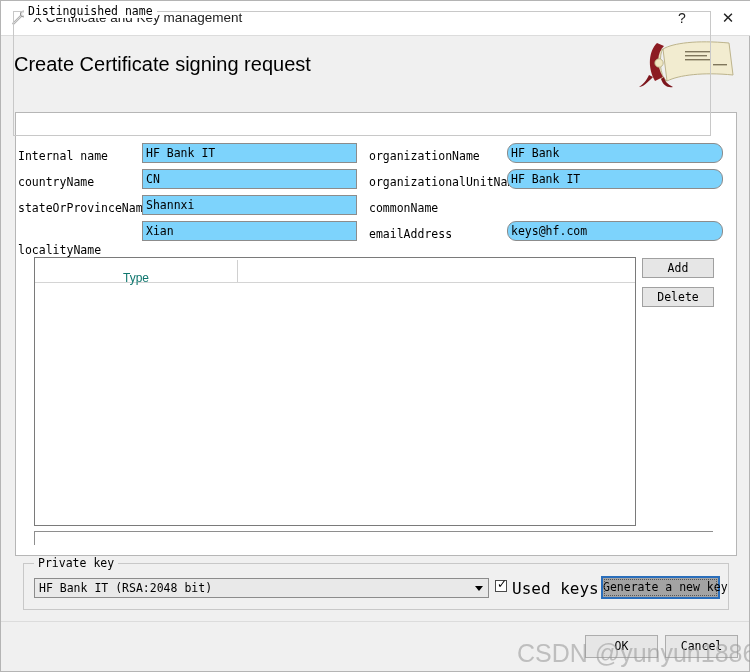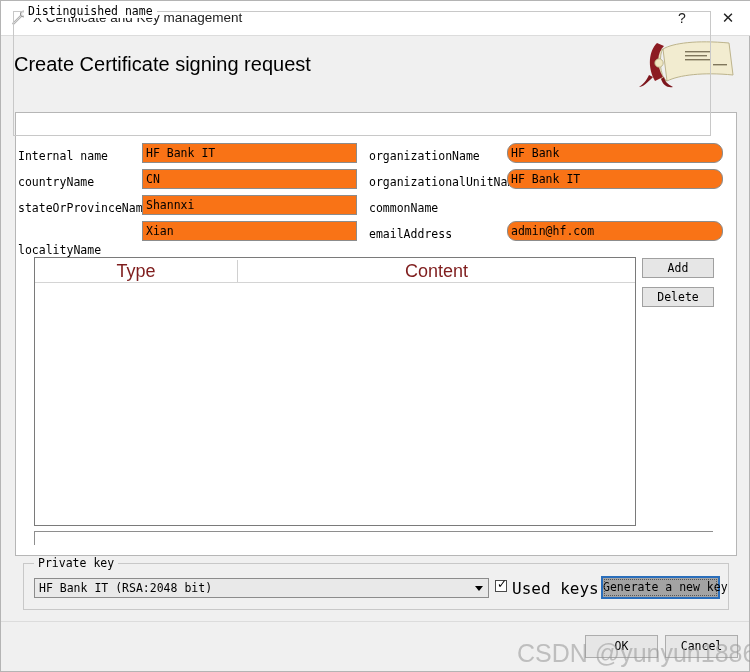--- a/index.html
+++ b/index.html
@@ -130,21 +130,21 @@
     position: absolute;
     font-family: "DejaVu Sans Mono", monospace;
     font-size: 11.5px;
     color: #000;
     white-space: nowrap;
   }
   .finput {
     position: absolute;
     box-sizing: border-box;
     height: 20px;
-    background: #f97316;
+    background: #7dd3fc;
     border: 1px solid #8c8c8c;
     font-family: "DejaVu Sans Mono", monospace;
     font-size: 11.5px;
     color: #000;
     padding: 0 3px;
     line-height: 18px;
     white-space: nowrap;
     overflow: hidden;
   }
   .col-l-lbl { left: 17px; }
@@ -161,25 +161,25 @@
     background: #ffffff;
     border: 1px solid #7a7a7a;
   }
   .thead {
     position: absolute; left: 0; top: 0;
     width: 100%; height: 25px;
     border-bottom: 1px solid #d4d4d4;
     box-sizing: border-box;
   }
   .th {
-    position: absolute; top: 1px;
+    position: absolute; top: 8px;
     height: 24px; line-height: 24px;
     font-family: "Liberation Sans", sans-serif;
-    font-size: 18px;
-    color: #7f1d1d;
+    font-size: 12px;
+    color: #0f766e;
     text-align: center;
   }
   .th-type    { left: 0px;   width: 202px; }
   .th-content { left: 203px; width: 397px; }
   .th-divider {
     position: absolute; left: 202px; top: 2px;
     width: 1px; height: 22px;
     background: #d0d0d0;
   }
 
@@ -371,27 +371,26 @@
 
   <div class="flabel col-r-lbl" style="top:148px">organizationName</div>
   <div class="finput col-r-inp" style="top:142px">HF Bank</div>
 
   <div class="flabel col-r-lbl" style="top:174px">organizationalUnitName</div>
   <div class="finput col-r-inp" style="top:168px">HF Bank IT</div>
 
   <div class="flabel col-r-lbl" style="top:200px">commonName</div>
 
   <div class="flabel col-r-lbl" style="top:226px">emailAddress</div>
-  <div class="finput col-r-inp" style="top:220px">admin@hf.com</div>
+  <div class="finput col-r-inp" style="top:220px">keys@hf.com</div>
 
   <div class="table-box">
     <div class="thead">
       <div class="th th-type">Type</div>
       <div class="th-divider"></div>
-      <div class="th th-content">Content</div>
     </div>
   </div>
 
   <div class="hscroll">
     <div class="trough-top"></div>
     <div class="trough-left"></div>
   </div>
 
   <div class="btn" id="btn-add">Add</div>
   <div class="btn" id="btn-delete">Delete</div>

